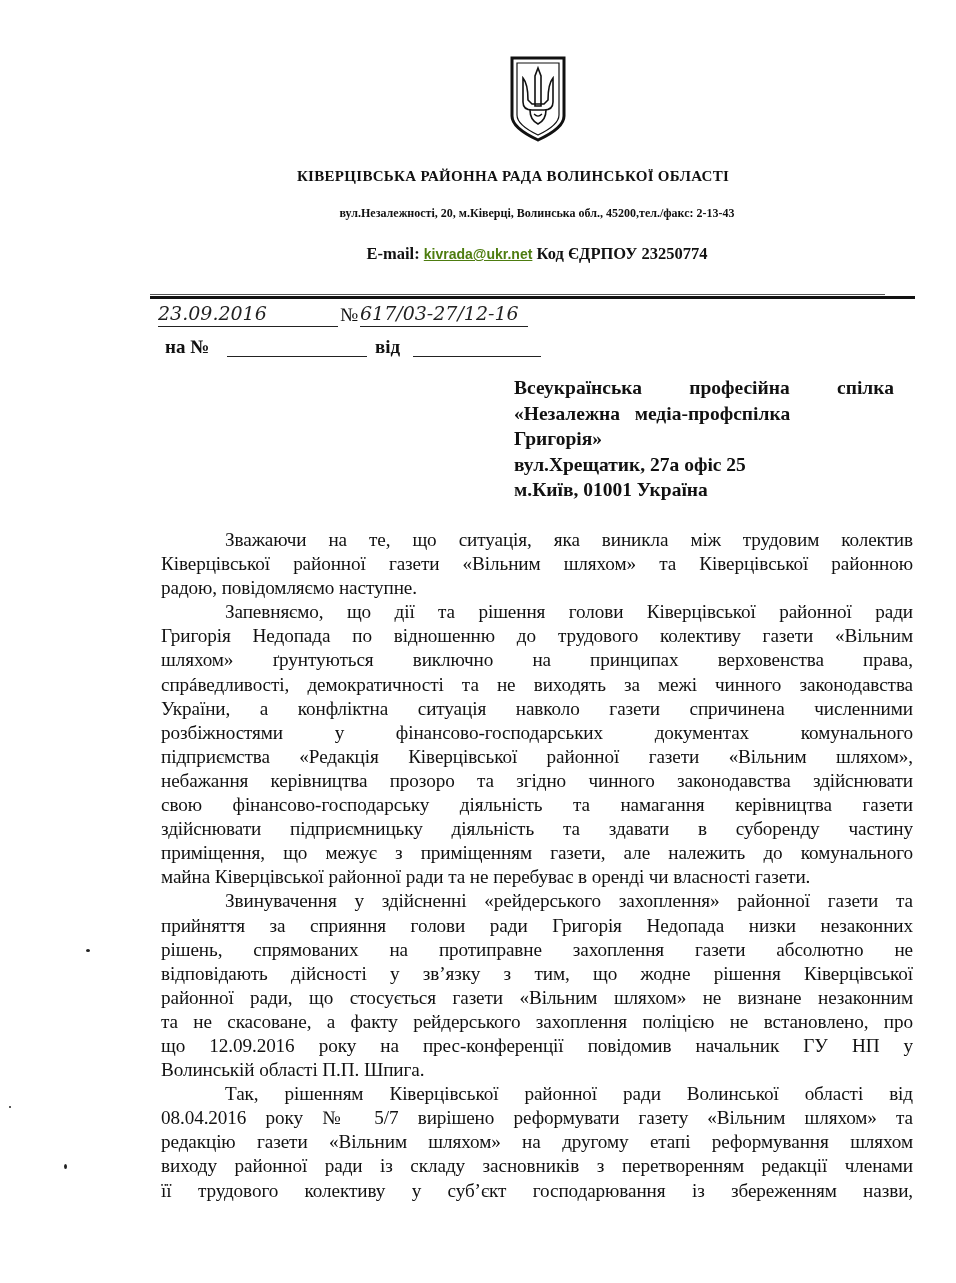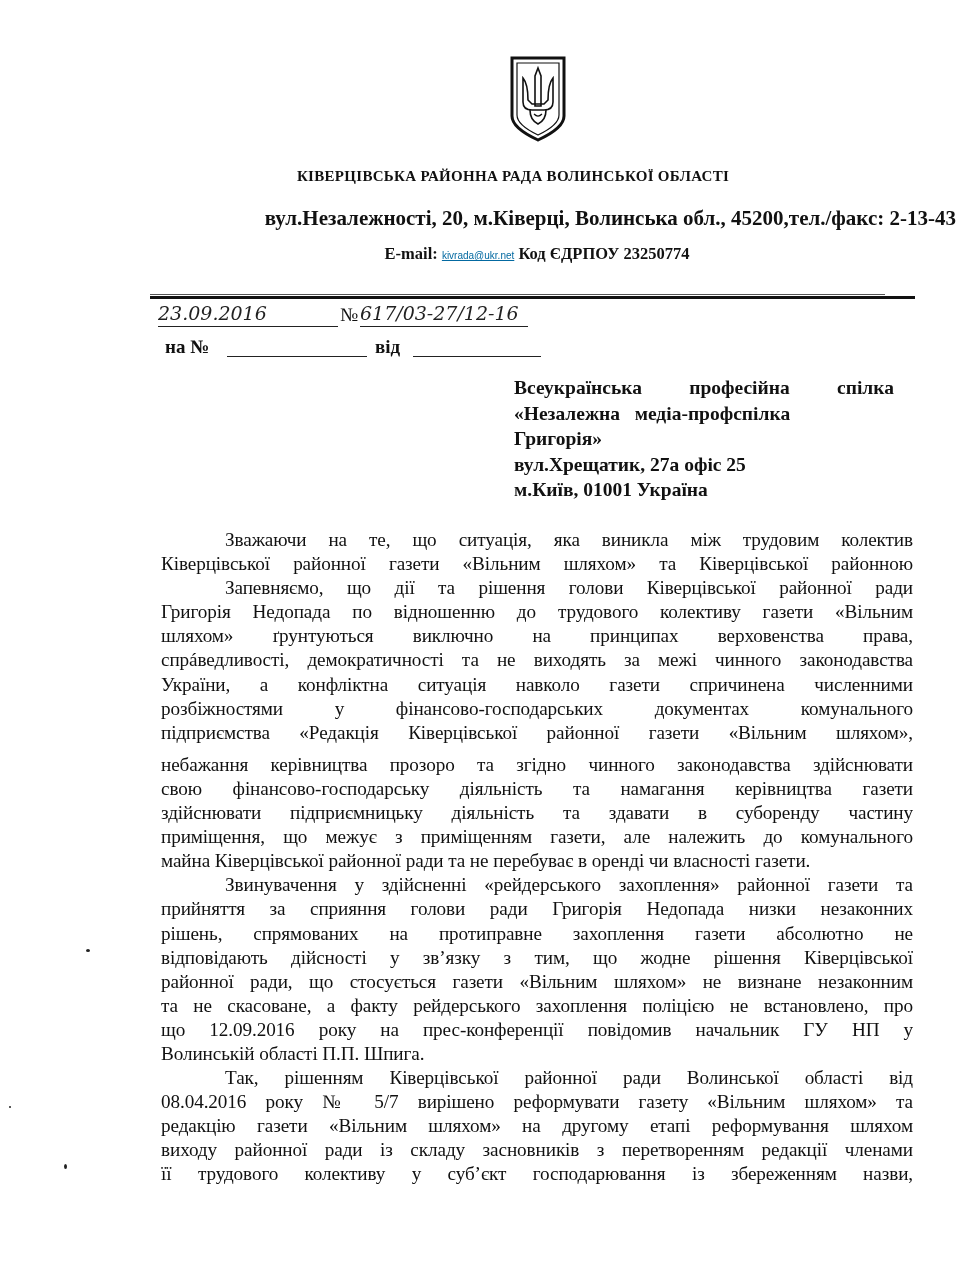--- a/index.html
+++ b/index.html
@@ -4,28 +4,28 @@
 <style>
   html, body { margin: 0; padding: 0; background: #ffffff; }
   body { width: 956px; height: 1283px; position: relative; overflow: hidden; color: #111; }
   .page { position: absolute; left: 0; top: 0; width: 956px; height: 1283px; background: #fff; }
 
   .coat { position: absolute; left: 508px; top: 54px; width: 60px; height: 90px; }
 
   .org-title { position: absolute; left: 0; width: 908px; top: 168px; text-align: center;
     font-family: "Liberation Serif", serif; font-weight: bold; font-size: 15px; letter-spacing: 0.3px;
     padding-left: 118px; box-sizing: border-box; }
-  .org-address { position: absolute; left: 0; width: 956px; top: 206px; text-align: right;
-    font-family: "Liberation Serif", serif; font-weight: bold; font-size: 21px;
+  .org-address { position: absolute; left: 0; width: 956px; top: 206px; text-align: center;
+    font-family: "Liberation Serif", serif; font-weight: bold; font-size: 12px;
     padding-left: 118px; box-sizing: border-box; }
   .org-email { position: absolute; left: 0; width: 956px; top: 244px; text-align: center;
     font-family: "Liberation Serif", serif; font-weight: bold; font-size: 16.5px;
     padding-left: 118px; box-sizing: border-box; }
-  .org-email .email-link { font-family: "Liberation Sans", sans-serif; font-weight: normal; font-size: 10px;
-    text-decoration: underline; color: #0369a1; }
+  .org-email .email-link { font-family: "Liberation Sans", sans-serif; font-weight: bold; font-size: 14px;
+    text-decoration: underline; color: #4d7c0f; }
 
   .rule-thin { position: absolute; left: 150px; top: 294px; width: 735px; height: 1px; background: #555; }
   .rule-thick { position: absolute; left: 150px; top: 296px; width: 765px; height: 3px; background: #111; }
 
   .outgoing { position: absolute; left: 158px; top: 302px; height: 28px; width: 400px;
     font-family: "DejaVu Sans", sans-serif; }
   .outgoing .hand { font-style: italic; font-size: 19px; color: #222; font-family: "DejaVu Serif", serif; }
   .outgoing .date-field { position: absolute; left: 0; top: 0; width: 180px; border-bottom: 1.5px solid #222; height: 24px; }
   .outgoing .no-label { position: absolute; left: 182px; top: 2px; font-family: "Liberation Serif", serif; font-size: 19px; }
   .outgoing .num-field { position: absolute; left: 202px; top: 0; width: 168px; border-bottom: 1.5px solid #222; height: 24px; }
@@ -97,30 +97,31 @@
     <div style="white-space:pre;">«Незалежна   медіа-профспілка</div>
     <div>Григорія»</div>
     <div>вул.Хрещатик, 27а офіс 25</div>
     <div>м.Київ, 01001 Україна</div>
   </div>
 
   <div class="body-text" id="body-text">
       <div>
         <div class="line indent" style="white-space: normal; height: 24.1px; overflow: hidden;">Зважаючи на те, що ситуація, яка виникла між трудовим колектив</div>
         <div class="line" style="white-space: normal; height: 24.1px; overflow: hidden;">Ківерцівської районної газети «Вільним шляхом» та Ківерцівської районною</div>
+        <div class="line last">радою, повідомляємо наступне.</div>
       </div>
       <div>
         <div class="line indent" style="white-space: normal; height: 24.1px; overflow: hidden;">Запевняємо, що дії та рішення голови Ківерцівської районної ради</div>
         <div class="line" style="white-space: normal; height: 24.1px; overflow: hidden;">Григорія Недопада по відношенню до трудового колективу газети «Вільним</div>
         <div class="line" style="white-space: normal; height: 24.1px; overflow: hidden;">шляхом» ґрунтуються виключно на принципах верховенства права,</div>
         <div class="line" style="white-space: normal; height: 24.1px; overflow: hidden;">спрáведливості, демократичності та не виходять за межі чинного законодавства</div>
         <div class="line" style="white-space: normal; height: 24.1px; overflow: hidden;">України, а конфліктна ситуація навколо газети спричинена численними</div>
         <div class="line" style="white-space: normal; height: 24.1px; overflow: hidden;">розбіжностями у фінансово-господарських документах комунального</div>
         <div class="line" style="white-space: normal; height: 24.1px; overflow: hidden;">підприємства «Редакція Ківерцівської районної газети «Вільним шляхом»,</div>
-        <div class="line" style="white-space: normal; height: 24.1px; overflow: hidden; margin-top: 8px;">небажання керівництва прозоро та згідно чинного законодавства здійснювати</div>
+        <div class="line" style="white-space: normal; height: 24.1px; overflow: hidden;">небажання керівництва прозоро та згідно чинного законодавства здійснювати</div>
         <div class="line" style="white-space: normal; height: 24.1px; overflow: hidden;">свою фінансово-господарську діяльність та намагання керівництва газети</div>
         <div class="line" style="white-space: normal; height: 24.1px; overflow: hidden;">здійснювати підприємницьку діяльність та здавати в суборенду частину</div>
         <div class="line" style="white-space: normal; height: 24.1px; overflow: hidden;">приміщення, що межує з приміщенням газети, але належить до комунального</div>
         <div class="line last">майна Ківерцівської районної ради та не перебуває в оренді чи власності газети.</div>
       </div>
       <div>
         <div class="line indent" style="white-space: normal; height: 24.1px; overflow: hidden;">Звинувачення у здійсненні «рейдерського захоплення» районної газети та</div>
         <div class="line" style="white-space: normal; height: 24.1px; overflow: hidden;">прийняття за сприяння голови ради Григорія Недопада низки незаконних</div>
         <div class="line" style="white-space: normal; height: 24.1px; overflow: hidden;">рішень, спрямованих на протиправне захоплення газети абсолютно не</div>
         <div class="line" style="white-space: normal; height: 24.1px; overflow: hidden;">відповідають дійсності у зв’язку з тим, що жодне рішення Ківерцівської</div>

